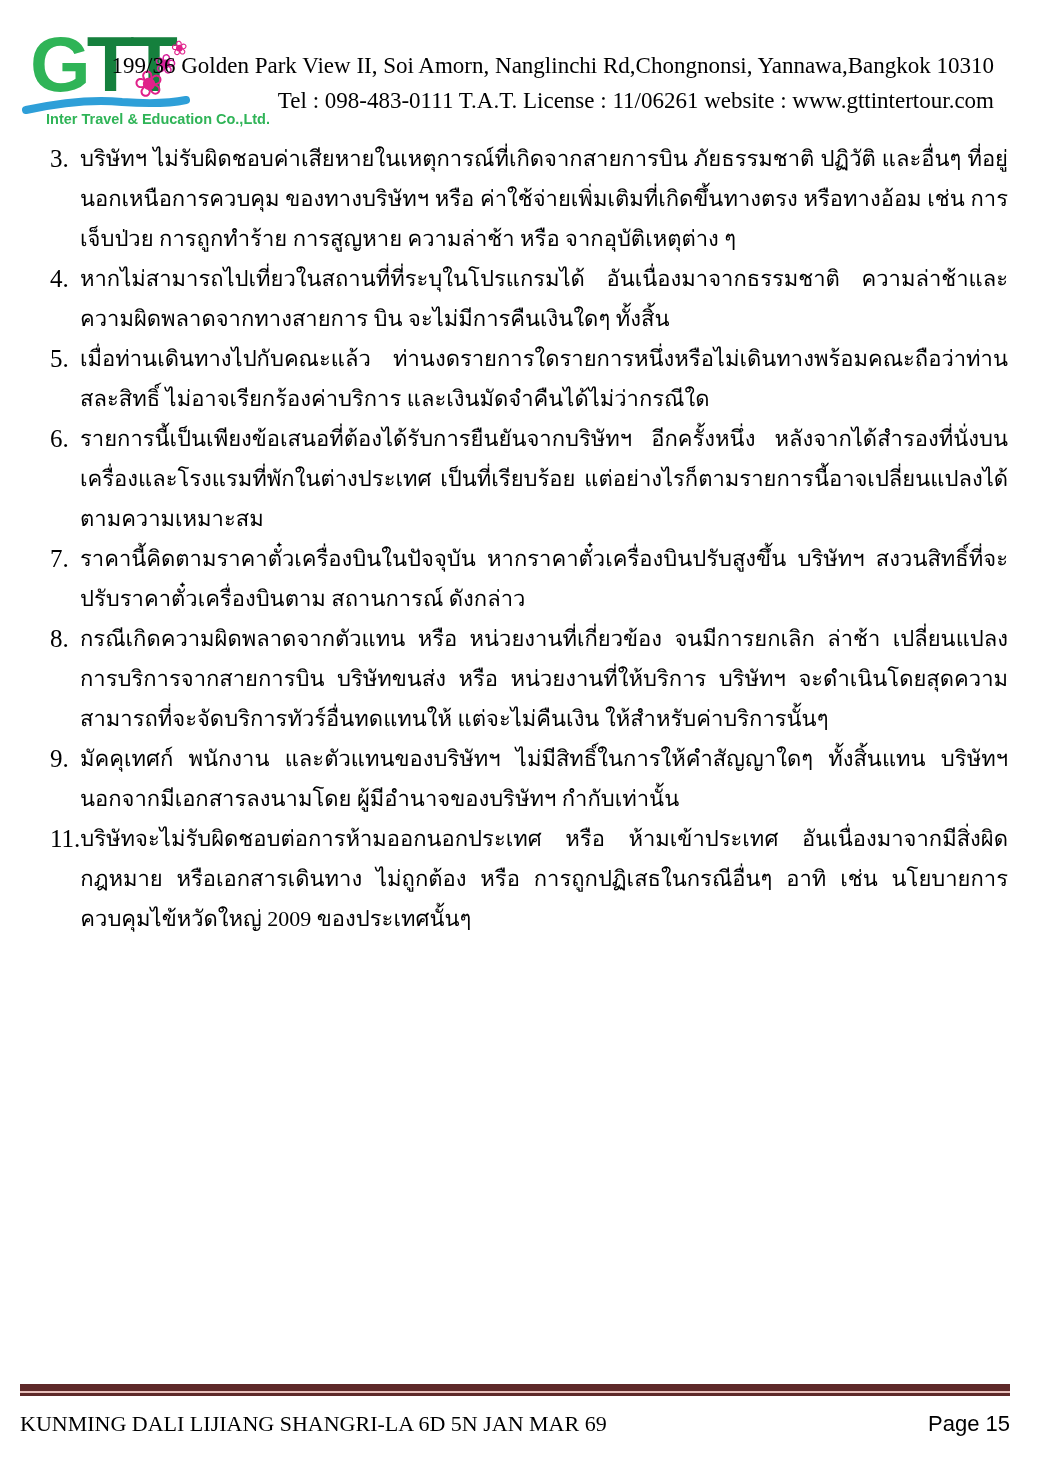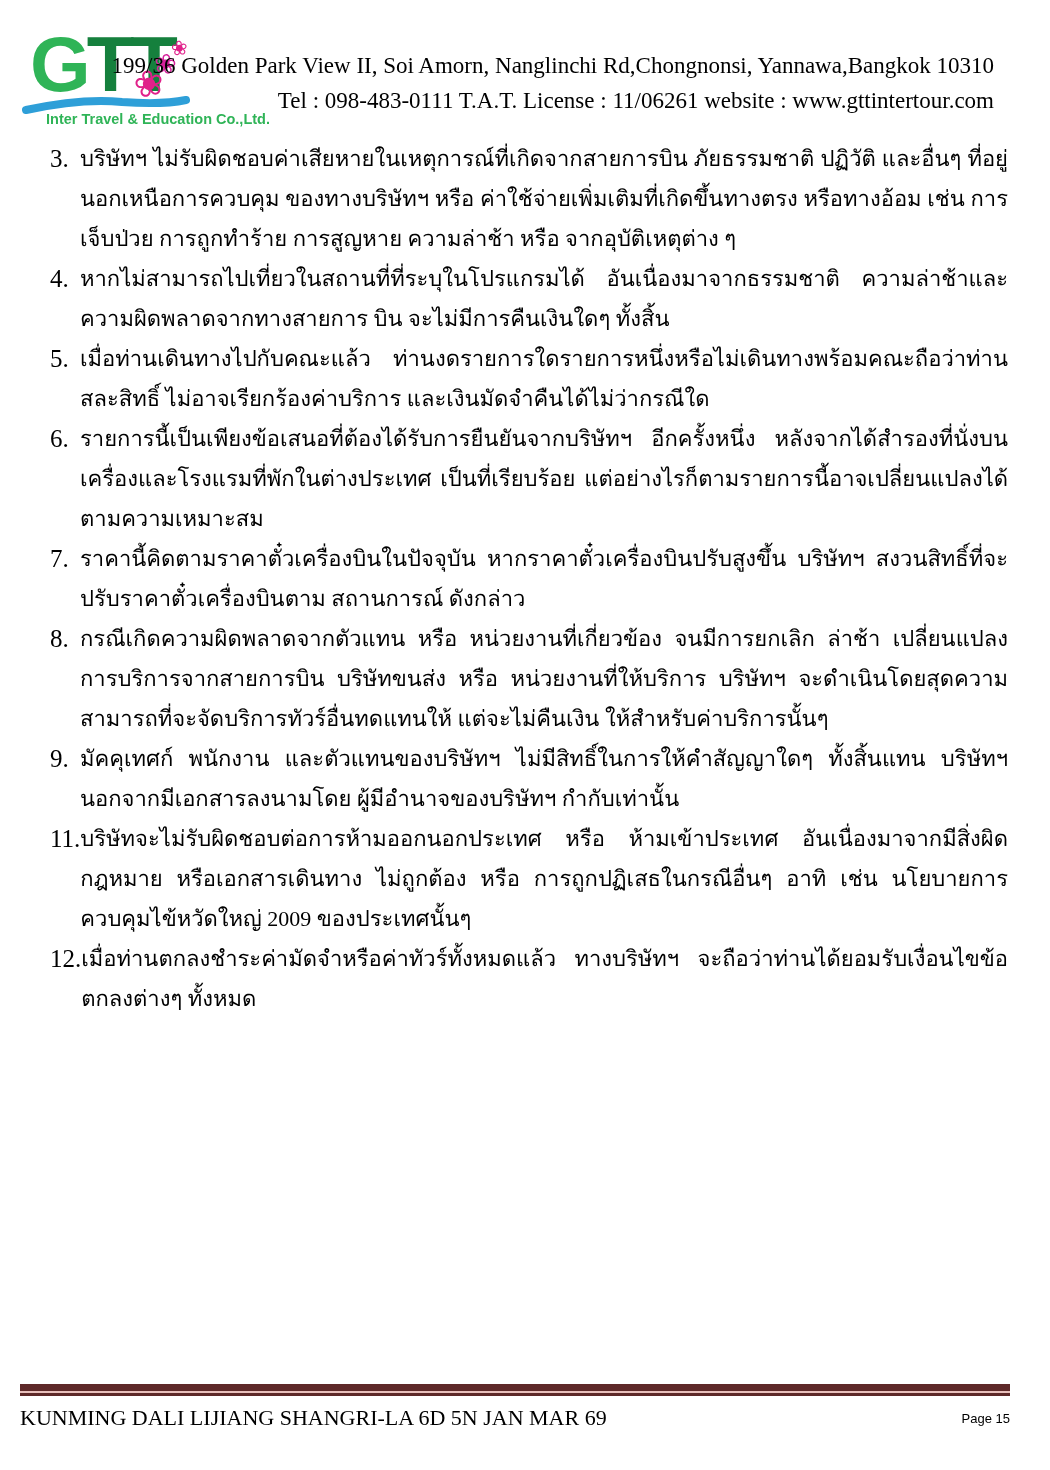--- a/index.html
+++ b/index.html
@@ -79,32 +79,32 @@
     line-height: 40px;
     text-align: justify;
   }
 
   
   .footer { position: absolute; left: 20px; top: 1384px; width: 990px; }
   .footer-rule-thick { height: 7px; background: #5e2929; }
   .footer-rule-gap   { height: 2px; background: #e9c0bc; }
   .footer-rule-thin  { height: 3px; background: #5e2929; }
   .footer-row {
-    margin-top: 9px;
+    margin-top: 15px;
     display: flex;
     justify-content: space-between;
-    align-items: center;
+    align-items: flex-end;
   }
   .footer-tour {
     font-family: "Liberation Serif", serif;
     font-size: 22px;
   }
   .footer-page {
     font-family: "Liberation Sans", sans-serif;
-    font-size: 13px;
+    font-size: 22px;
   }
 </style>
 </head>
 <body>
 
 <div class="page">
 
   <div class="header">
 
     <div class="logo">
@@ -163,24 +163,20 @@
       <span class="term-num">9.</span>
       <p class="term-text">มัคคุเทศก์ พนักงาน และตัวแทนของบริษัทฯ ไม่มีสิทธิ์ในการให้คำสัญญาใดๆ ทั้งสิ้นแทน บริษัทฯ นอกจากมีเอกสารลงนามโดย ผู้มีอำนาจของบริษัทฯ กำกับเท่านั้น</p>
     </div>
 
 
     <div class="term-item">
       <span class="term-num">11.</span>
       <p class="term-text">บริษัทจะไม่รับผิดชอบต่อการห้ามออกนอกประเทศ หรือ ห้ามเข้าประเทศ อันเนื่องมาจากมีสิ่งผิดกฎหมาย หรือเอกสารเดินทาง ไม่ถูกต้อง หรือ การถูกปฏิเสธในกรณีอื่นๆ อาทิ เช่น นโยบายการควบคุมไข้หวัดใหญ่ 2009 ของประเทศนั้นๆ</p>
     </div>
 
-    <div class="term-item">
-      <span class="term-num">12.</span>
-      <p class="term-text">เมื่อท่านตกลงชำระค่ามัดจำหรือค่าทัวร์ทั้งหมดแล้ว ทางบริษัทฯ จะถือว่าท่านได้ยอมรับเงื่อนไขข้อตกลงต่างๆ ทั้งหมด</p>
-    </div>
 
   </div>
 
   <div class="footer">
     <div class="footer-rule-thick"></div>
     <div class="footer-rule-gap"></div>
     <div class="footer-rule-thin"></div>
     <div class="footer-row">
       <span class="footer-tour">KUNMING DALI LIJIANG SHANGRI-LA 6D 5N JAN MAR 69</span>
       <span class="footer-page">Page 15</span>

